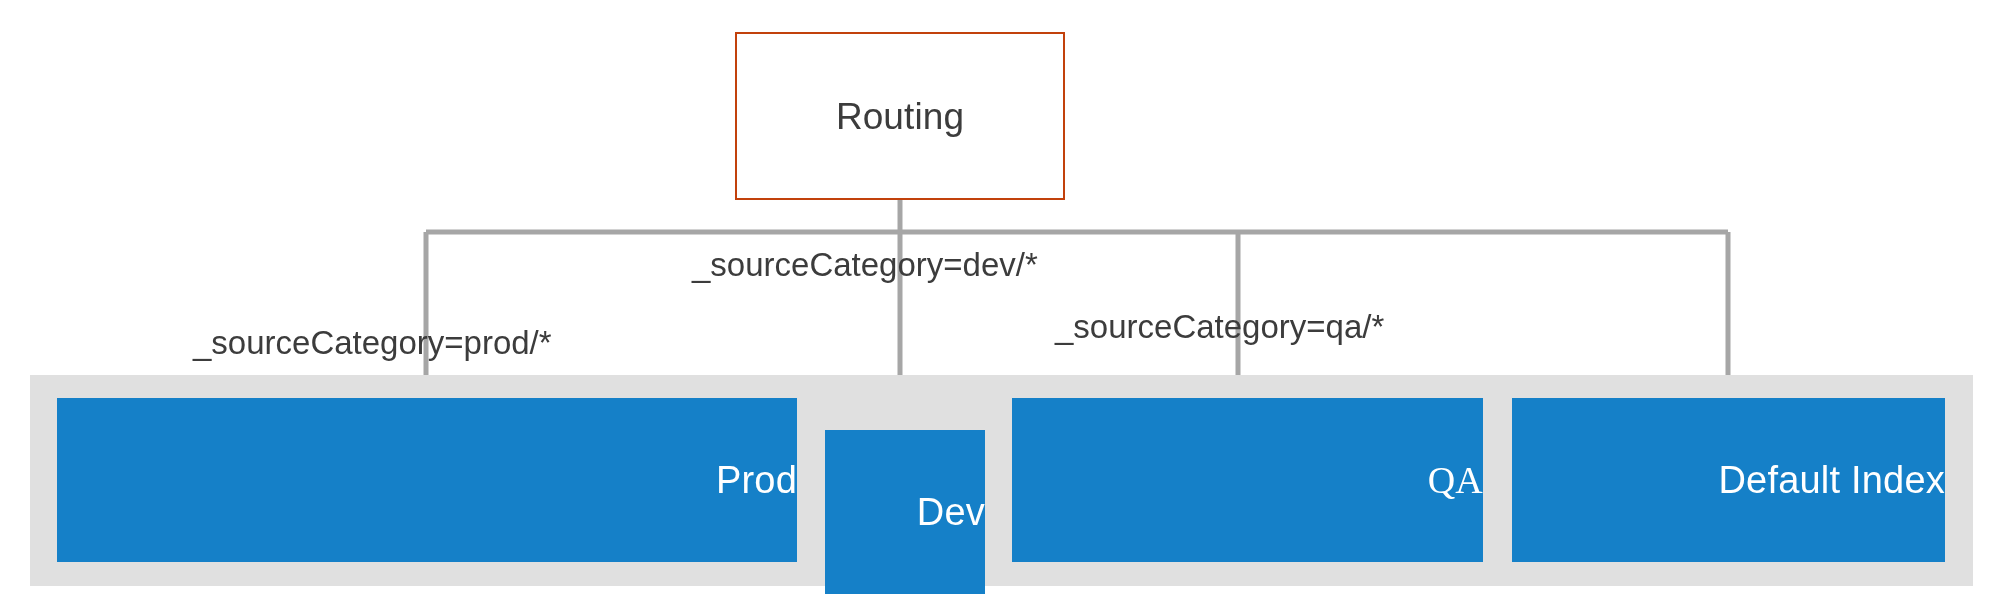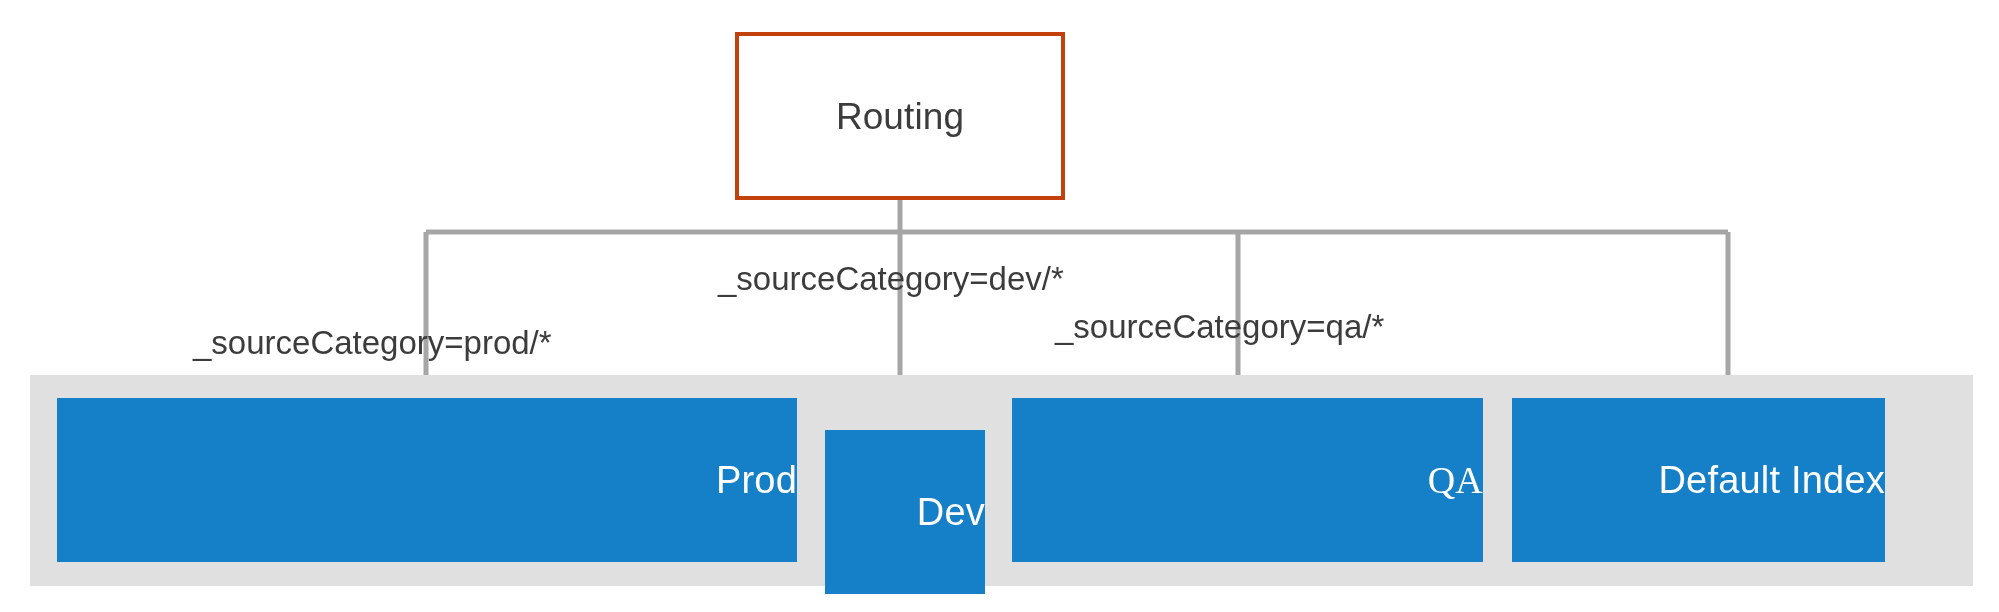--- a/index.html
+++ b/index.html
@@ -31,21 +31,21 @@
 
   
   #source-box {
     position: absolute;
     left: 735px;
     top: 32px;
     width: 330px;
     height: 168px;
     box-sizing: border-box;
     background: #ffffff;
-    border: 4px solid #c2410c;
+    border: 2px solid #c2410c;
     display: flex;
     flex-direction: column;
     align-items: center;
     justify-content: center;
     z-index: 3;
   }
   #source-box .line {
     font-size: 37px;
     line-height: 47px;
     color: #3c3c3c;
@@ -57,21 +57,21 @@
   .rule-label {
     position: absolute;
     font-size: 33px;
     line-height: 38px;
     color: #3c3c3c;
     white-space: nowrap;
     z-index: 4;
     background: transparent;
   }
   #rule-prod { left: 193px;  top: 324px; }
-  #rule-dev  { left: 692px;  top: 260px; margin-left: 26px; }
+  #rule-dev  { left: 692px;  top: 246px; }
   #rule-qa   { left: 1055px; top: 308px; }
 
   
   #index-container {
     position: absolute;
     left: 30px;
     top: 375px;
     width: 1943px;
     height: 211px;
     background: #e0e0e0;
@@ -92,21 +92,21 @@
     font-size: 38px;
     line-height: 44px;
     color: #ffffff;
     white-space: nowrap;
     letter-spacing: 0.2px;
   }
 
   #index-box-prod    { left: 27px;   width: 740px; }
   #index-box-dev     { left: 795px;  width: 160px; margin-top: 32px; }
   #index-box-qa      { left: 982px;  width: 471px; font-family: Liberation Serif, serif; }
-  #index-box-default { left: 1482px; width: 373px; }
+  #index-box-default { left: 1482px; width: 433px; }
 </style>
 </head>
 <body>
 
 <div id="canvas">
 
   <svg id="connectors" viewBox="0 0 1999 612" xmlns="http://www.w3.org/2000/svg">
     <g stroke="#a6a6a6" stroke-width="5" fill="none">
 
       <path d="M900,200 L900,232"></path>

